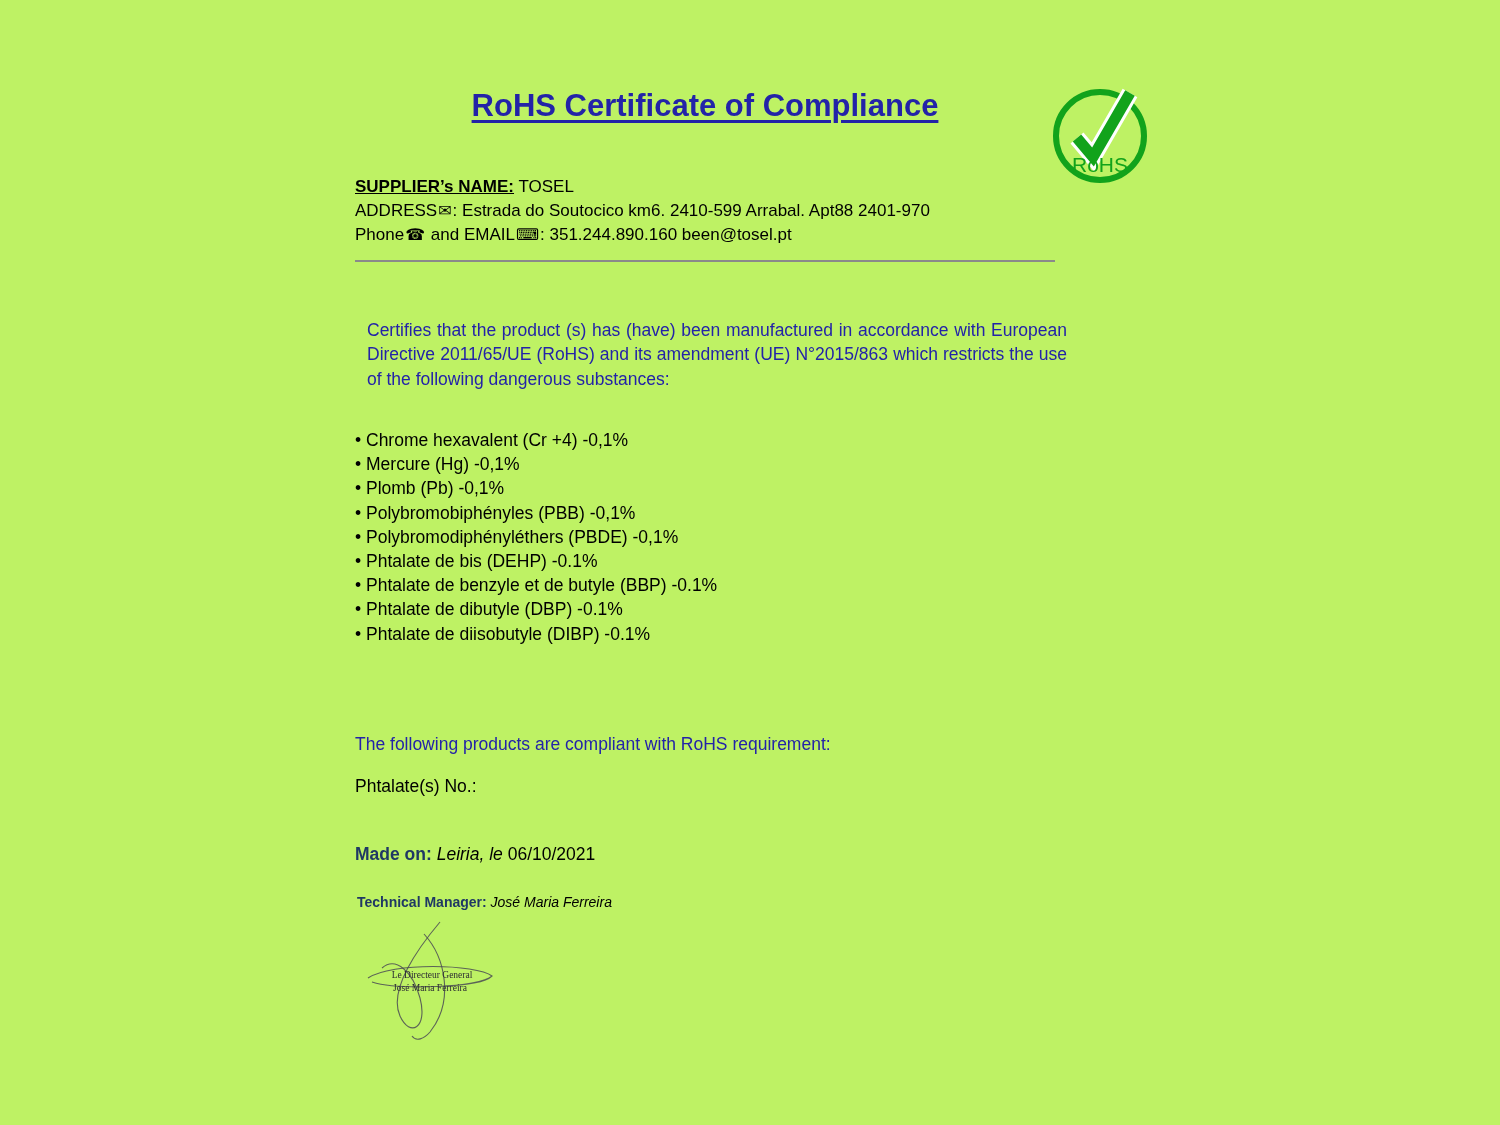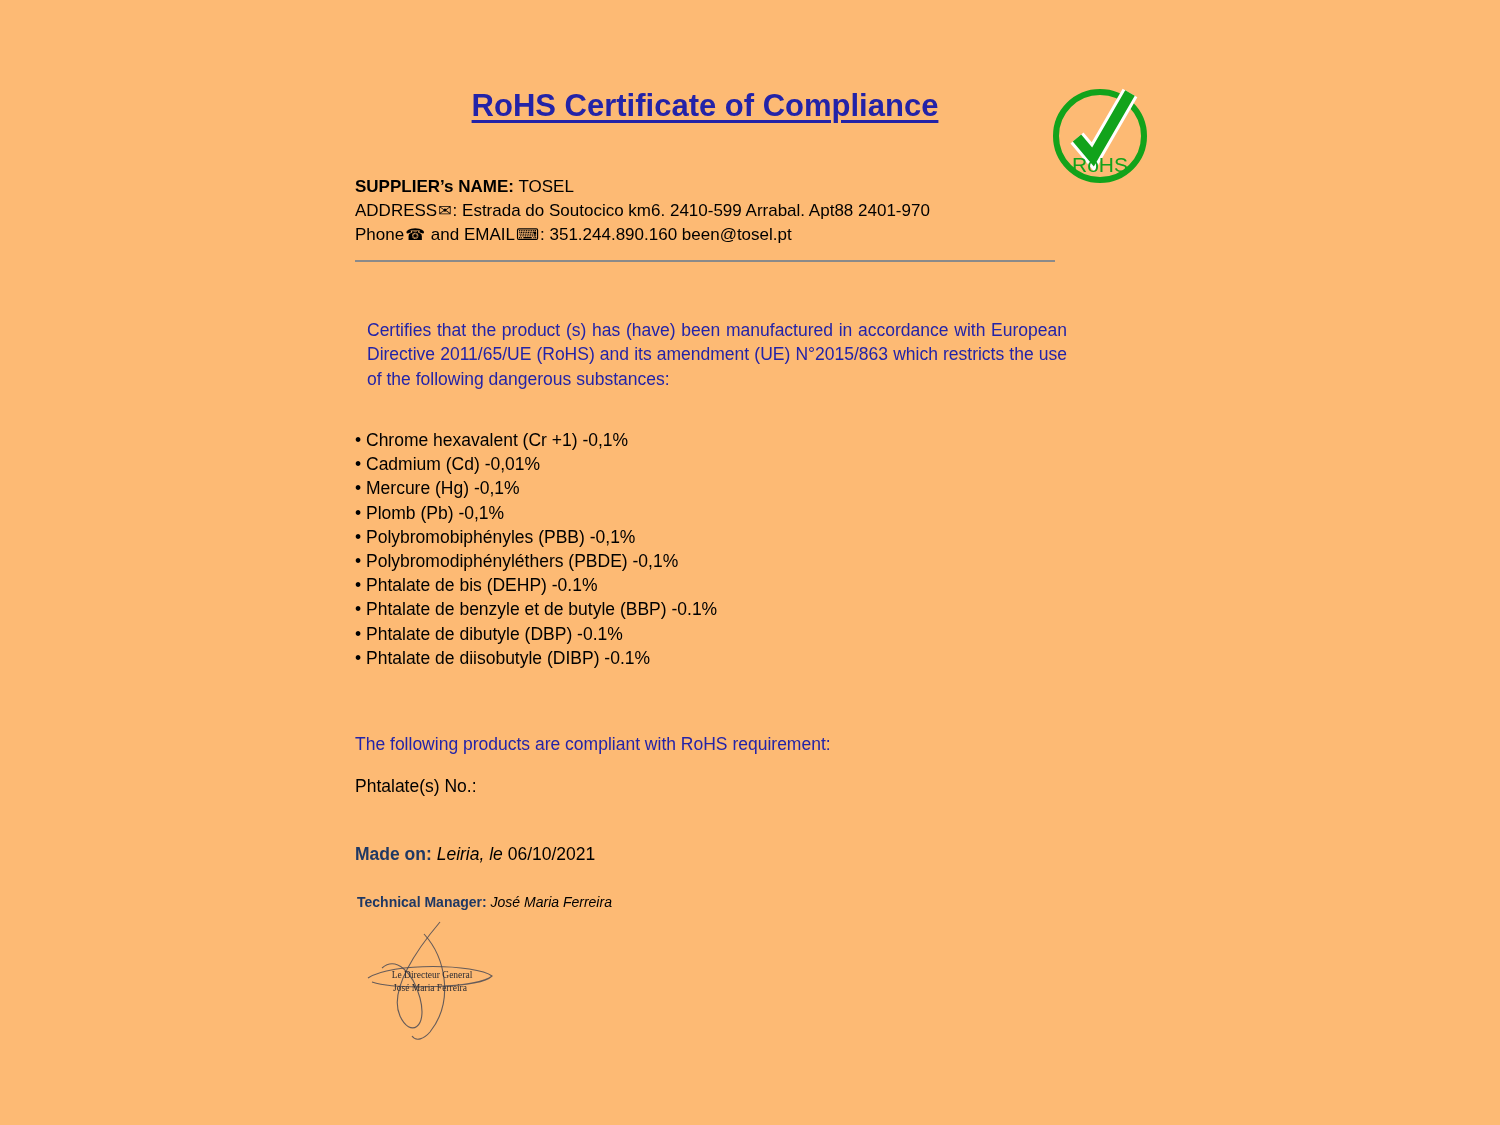--- a/index.html
+++ b/index.html
@@ -11,21 +11,21 @@
     width: 1500px;
     height: 1125px;
     position: relative;
     font-family: "Liberation Sans", sans-serif;
     color: #000000;
     overflow: hidden;
   }
   .page {
     position: absolute;
     inset: 0;
-    background: #fdba74;
+    background: #bef264;
   }
 
   
   .doc-title {
     position: absolute;
     left: 355px;
     top: 88px;
     width: 700px;
     text-align: center;
     font-size: 31px;
@@ -51,20 +51,21 @@
   .supplier-block {
     position: absolute;
     left: 355px;
     top: 175px;
     width: 700px;
     font-size: 17px;
     line-height: 24px;
   }
   .bold-underline {
     font-weight: bold;
+    text-decoration: underline;
   }
   .inline-icon {
     font-size: 16px;
     padding: 0 1px;
   }
 
   .rule {
     position: absolute;
     left: 355px;
     top: 260px;
@@ -188,22 +189,21 @@
     <div>
       <span>Phone</span><span class="inline-icon">☎</span><span> and EMAIL</span><span class="inline-icon">⌨</span><span>: 351.244.890.160 been@tosel.pt</span>
     </div>
   </div>
 
   <hr class="rule">
 
   <p class="certifies">Certifies that the product (s) has (have) been manufactured in accordance with European Directive 2011/65/UE (RoHS) and its amendment (UE) N°2015/863 which restricts the use of the following dangerous substances:</p>
 
   <ul class="substances">
-    <li>Chrome hexavalent (Cr +1) -0,1%</li>
-    <li>Cadmium (Cd) -0,01%</li>
+    <li>Chrome hexavalent (Cr +4) -0,1%</li>
     <li>Mercure (Hg) -0,1%</li>
     <li>Plomb (Pb) -0,1%</li>
     <li>Polybromobiphényles (PBB) -0,1%</li>
     <li>Polybromodiphényléthers (PBDE) -0,1%</li>
     <li>Phtalate de bis (DEHP) -0.1%</li>
     <li>Phtalate de benzyle et de butyle (BBP) -0.1%</li>
     <li>Phtalate de dibutyle (DBP) -0.1%</li>
     <li>Phtalate de diisobutyle (DIBP) -0.1%</li>
   </ul>
 

